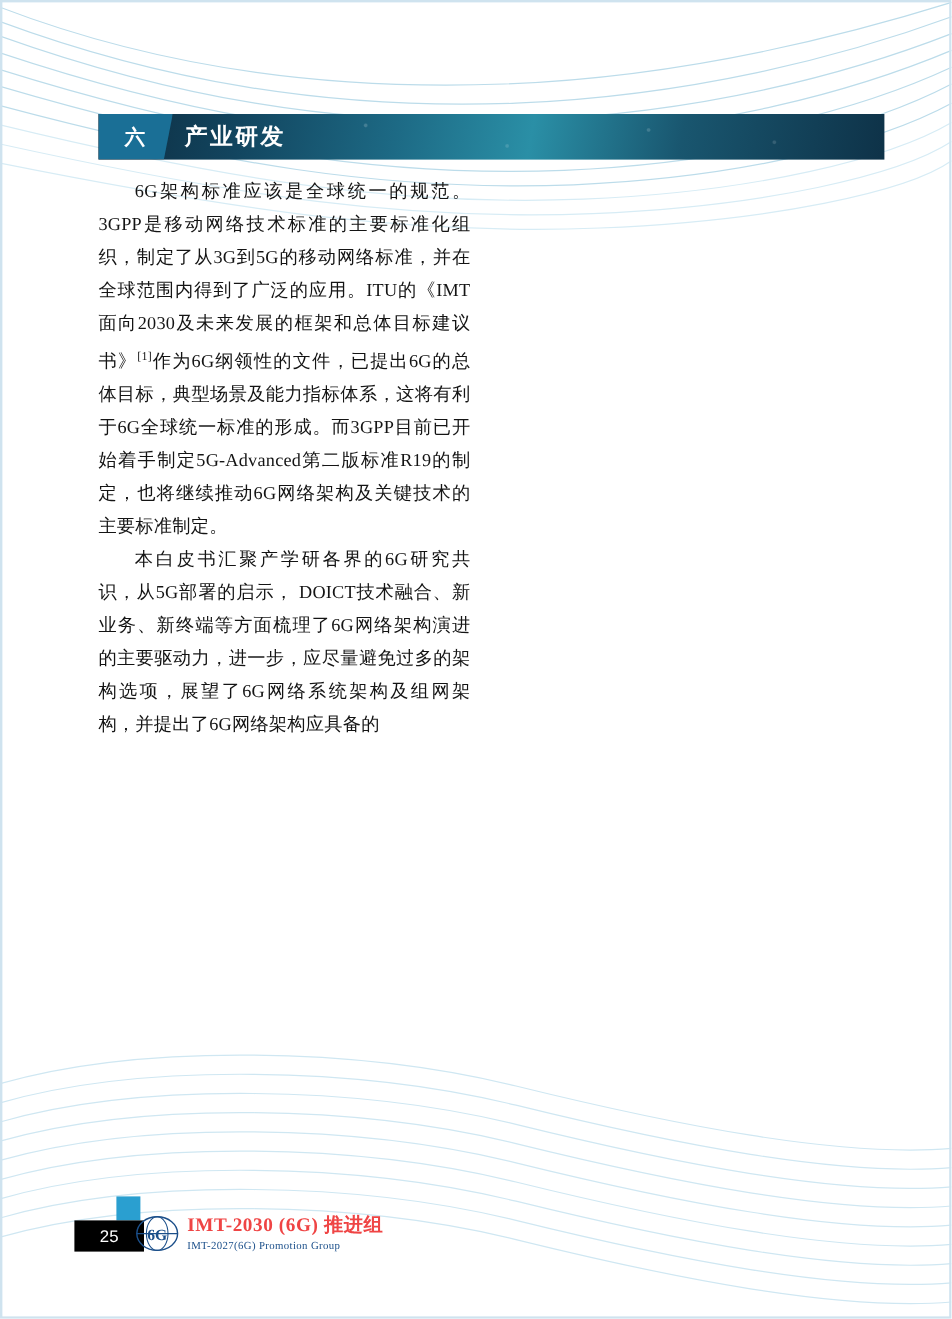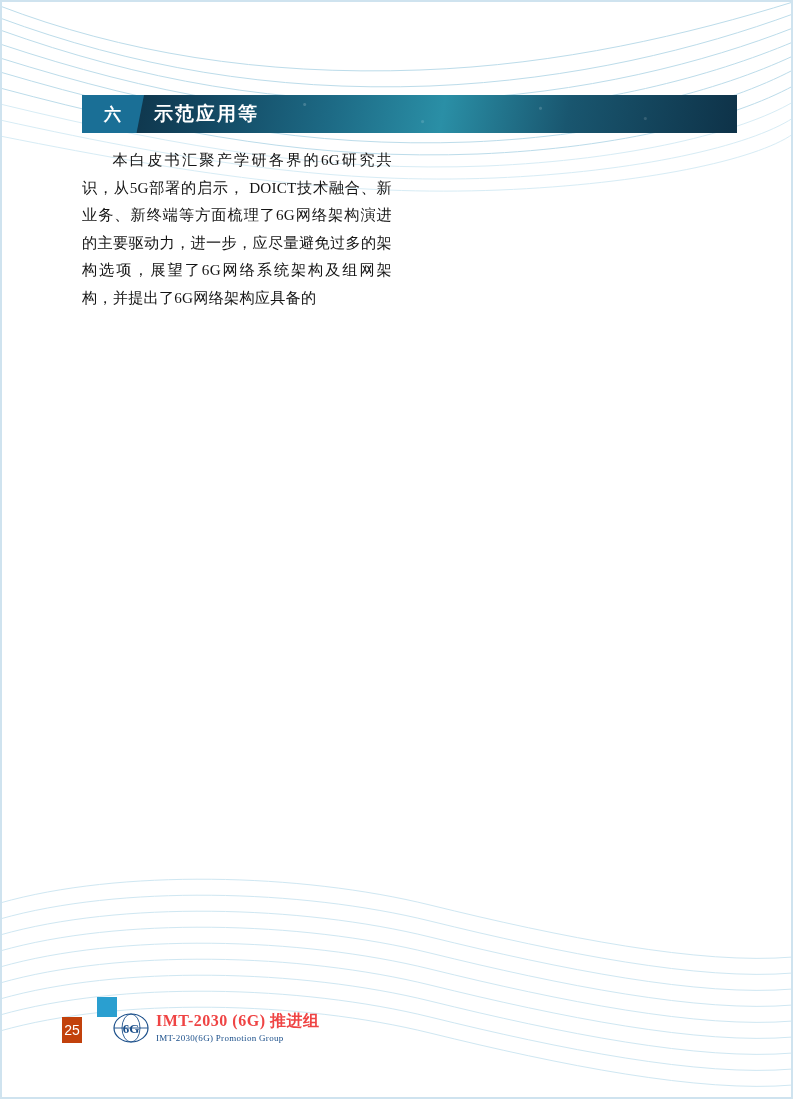--- a/index.html
+++ b/index.html
@@ -127,23 +127,23 @@
     position: absolute;
     left: 0;
     bottom: 48px;
     width: 793px;
     height: 54px;
   }
   .footer-pagebox {
     position: absolute;
     left: 62px;
     top: 20px;
-    width: 20px;
+    width: 58px;
     height: 26px;
-    background: #c2410c;
+    background: #000000;
     color: #ffffff;
     font-family: "Liberation Sans", sans-serif;
     font-size: 14px;
     display: flex;
     align-items: center;
     justify-content: center;
   }
   .footer-square {
     position: absolute;
     left: 97px;
@@ -213,39 +213,40 @@
     <path d="M0,146 C120,112 300,116 430,148 C560,180 700,208 793,200"></path>
     <path d="M0,162 C120,128 300,132 430,164 C560,196 700,224 793,216"></path>
   </g>
 </svg>
 
 <div class="page-border"></div>
 
 <div class="banner">
   <div class="banner-img"></div>
   <div class="banner-num">六</div>
-  <div class="banner-title">示范应用等</div>
+  <div class="banner-title">产业研发</div>
 </div>
 
 <div class="columns">
   <div class="col">
+    <p>6G架构标准应该是全球统一的规范。3GPP是移动网络技术标准的主要标准化组织，制定了从3G到5G的移动网络标准，并在全球范围内得到了广泛的应用。ITU的《IMT面向2030及未来发展的框架和总体目标建议书》<sup>[1]</sup>作为6G纲领性的文件，已提出6G的总体目标，典型场景及能力指标体系，这将有利于6G全球统一标准的形成。而3GPP目前已开始着手制定5G-Advanced第二版标准R19的制定，也将继续推动6G网络架构及关键技术的主要标准制定。</p>
     <p>本白皮书汇聚产学研各界的6G研究共识，从5G部署的启示， DOICT技术融合、新业务、新终端等方面梳理了6G网络架构演进的主要驱动力，进一步，应尽量避免过多的架构选项，展望了6G网络系统架构及组网架构，并提出了6G网络架构应具备的</p>
   </div>
   <div class="col">
   </div>
 </div>
 
 <div class="footer">
   <div class="footer-square"></div>
   <div class="footer-pagebox">25</div>
 
   <svg class="footer-logo-mark" viewBox="0 0 38 34">
     <ellipse cx="19" cy="17" rx="17" ry="14" fill="none" stroke="#1b4f8a" stroke-width="1.2"></ellipse>
     <ellipse cx="19" cy="17" rx="9" ry="14" fill="none" stroke="#1b4f8a" stroke-width="0.9"></ellipse>
     <path d="M2,17 H36" stroke="#1b4f8a" stroke-width="0.9" fill="none"></path>
     <text x="19" y="22" text-anchor="middle" font-family="Liberation Serif, serif" font-size="13" font-weight="bold" fill="#1b4f8a">6G</text>
   </svg>
 
   <div class="footer-logo-text">
     <div class="footer-logo-cn">IMT-2030 (6G) 推进组</div>
-    <div class="footer-logo-en">IMT-2030(6G) Promotion Group</div>
+    <div class="footer-logo-en">IMT-2027(6G) Promotion Group</div>
   </div>
 </div>
 
 </body></html>

